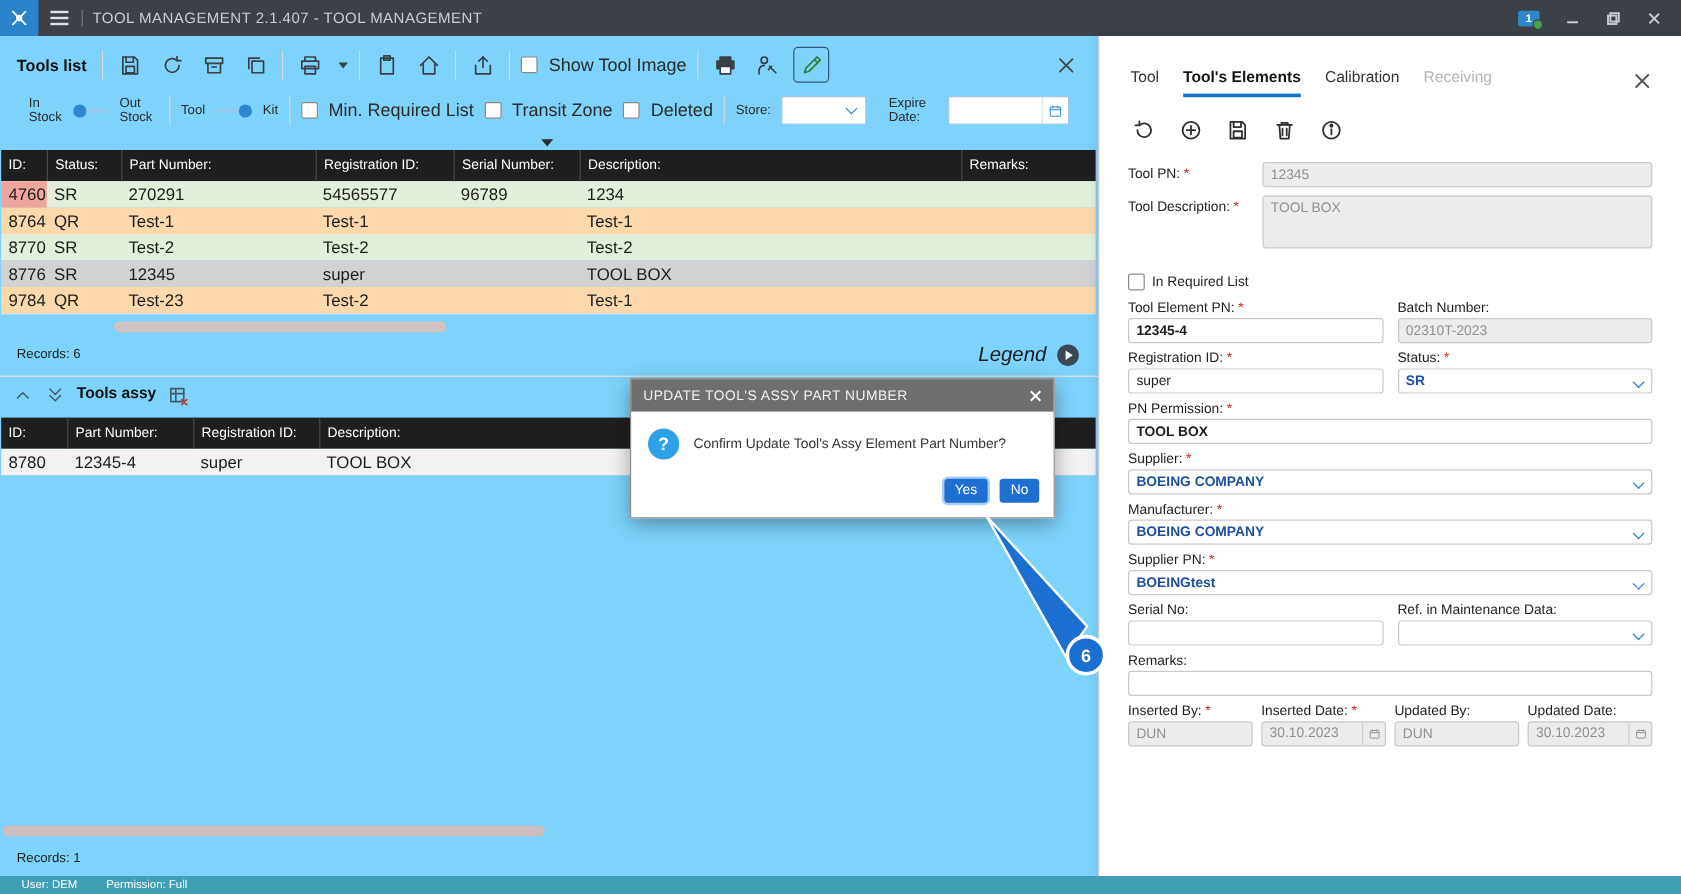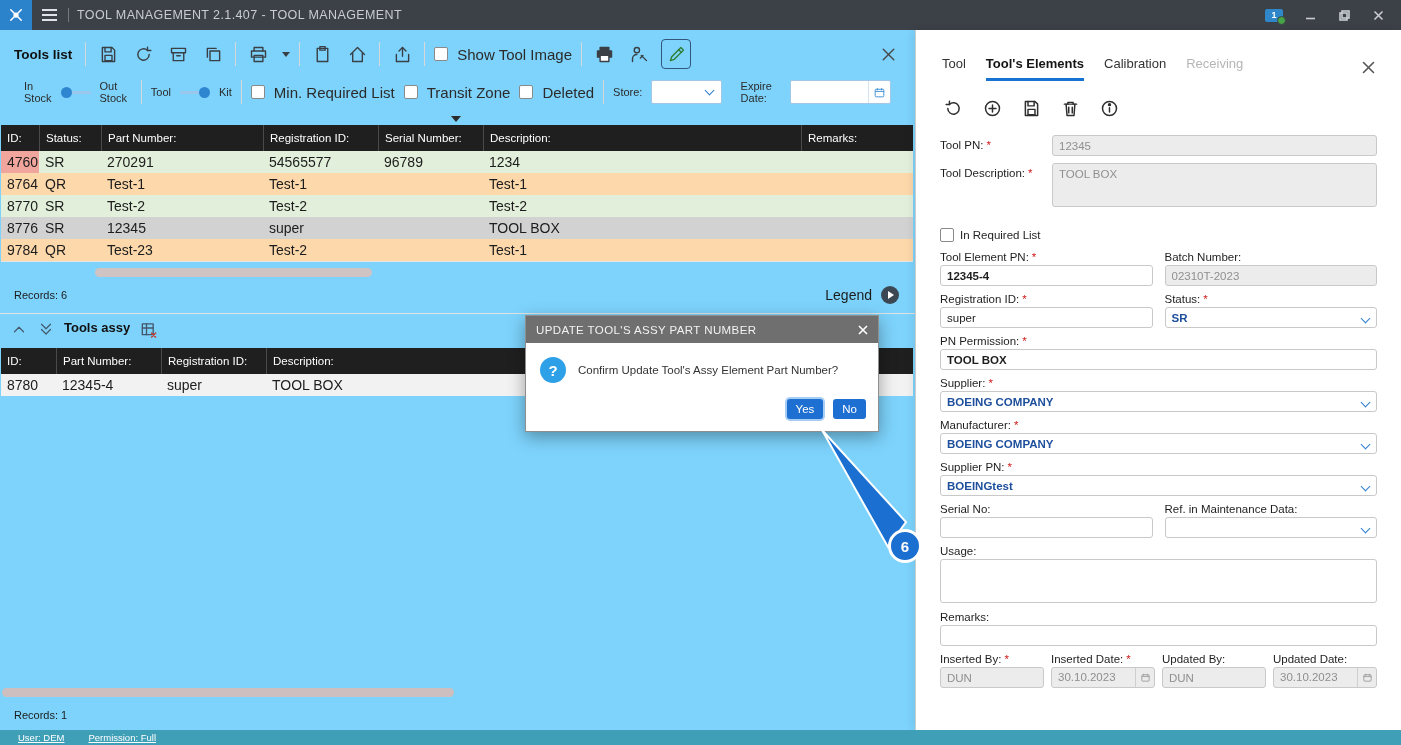--- a/index.html
+++ b/index.html
@@ -67,21 +67,21 @@
   .row-sel{background:#d2d2d2;} .cell-alert{background:#f1a69d;}
   .row-plain{background:#f2f2f2;}
   .table1{position:absolute;top:95px;left:1px;width:912px;border-bottom:1px solid #e5e5e5;}
   .table2{position:absolute;top:318px;left:1px;width:912px;}
   .hscroll{position:absolute;height:9px;border-radius:5px;background:#cfc3c3;cursor:grab;}
   .sb1{top:238px;left:95px;width:277px;}
   .sb2{top:658px;left:2px;width:452px;background:#cdbfbf;}
   .records{position:absolute;font-size:11px;color:#1c1c1c;}
   .rec1{top:259px;left:14px;} .rec2{top:679px;left:14px;}
   .legend-wrap{position:absolute;top:256px;right:16px;display:flex;align-items:center;gap:9px;}
-  .legend-lbl{font-size:14px;color:#1c1c1c;}
+  .legend-lbl{font-size:17px;color:#1c1c1c;font-style:italic;}
   .legend-ic{width:18px;height:18px;border-radius:50%;background:#3b4854;display:flex;align-items:center;justify-content:center;cursor:pointer;}
   .legend-ic i{width:0;height:0;border-top:4px solid transparent;border-bottom:4px solid transparent;border-left:6px solid #fff;margin-left:2px;}
   .div1{position:absolute;top:283px;left:0;right:0;border-top:1px solid #e3e3e3;}
   .assy-head{position:absolute;top:290px;left:10px;display:flex;align-items:flex-start;gap:9px;}
   .assy-head .icn svg{stroke:#45586b;}
   .assy-title{font-size:13px;font-weight:bold;color:#101010;}
   
   .panel{position:absolute;top:30px;left:915px;right:0;bottom:15px;background:#fff;
     border-left:1px solid #cccccc;box-shadow:-3px 0 8px rgba(0,0,0,.07);z-index:10;}
   .panel-close{position:absolute;top:24px;right:20px;}
@@ -125,21 +125,21 @@
     font-size:15px;display:flex;align-items:center;justify-content:center;flex:0 0 auto;}
   .msg{font-size:11.5px;color:#333;}
   .modal-btns{display:flex;justify-content:flex-end;gap:10px;padding:16px 0 2px 0;}
   .btn{background:#1e6fd2;color:#fff;border:none;border-radius:3px;font-size:11.5px;
     padding:4px 9px;cursor:pointer;font-family:inherit;}
   .btn.focus{box-shadow:0 0 0 2px #a8cdf5;}
   
   .anno{position:absolute;top:0;left:0;width:1401px;height:745px;z-index:60;pointer-events:none;}
   
   .statusbar{position:absolute;left:0;right:0;bottom:0;height:15px;background:#3f9fb6;color:#fff;
-    font-size:9.5px;display:flex;align-items:center;gap:24px;padding-left:18px;z-index:20;text-decoration:underline;}
+    font-size:9.5px;display:flex;align-items:center;gap:24px;padding-left:18px;z-index:20;}
 </style>
 </head>
 <body>
 
 <div class="titlebar">
   <div class="appicon">
     <svg viewBox="0 0 24 24">
         <path d="M5 19L19 5"></path>
         <path d="M5 5l14 14"></path>
         <circle cx="12" cy="12" r="2.5"></circle>
@@ -517,24 +517,20 @@
     <div class="frow two-col">
       <div>
         <span class="lbl">Serial No:</span>
         <div class="fld"></div>
       </div>
       <div>
         <span class="lbl">Ref. in Maintenance Data:</span>
         <div class="fld sel"></div>
       </div>
     </div>
-    <div class="frow" style="margin-bottom:8px">
-      <span class="lbl">Usage:</span>
-      <div class="fld area"></div>
-    </div>
     <div class="frow">
       <span class="lbl">Remarks:</span>
       <div class="fld"></div>
     </div>
     <div class="frow four-col">
       <div>
         <span class="lbl"><span>Inserted By:</span><span class="req">*</span></span>
         <div class="fld dis">DUN</div>
       </div>
       <div>

